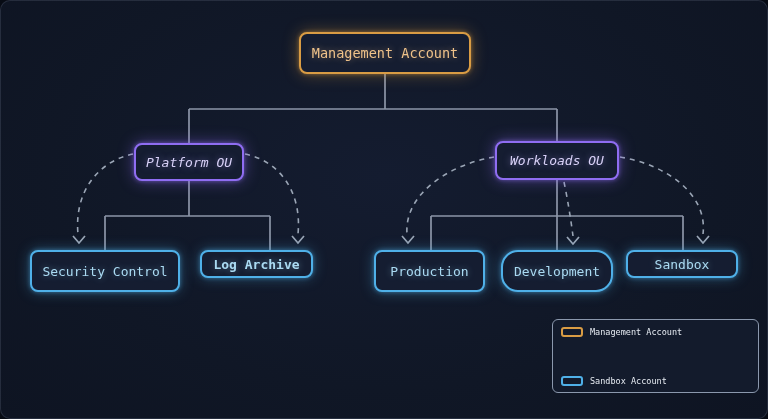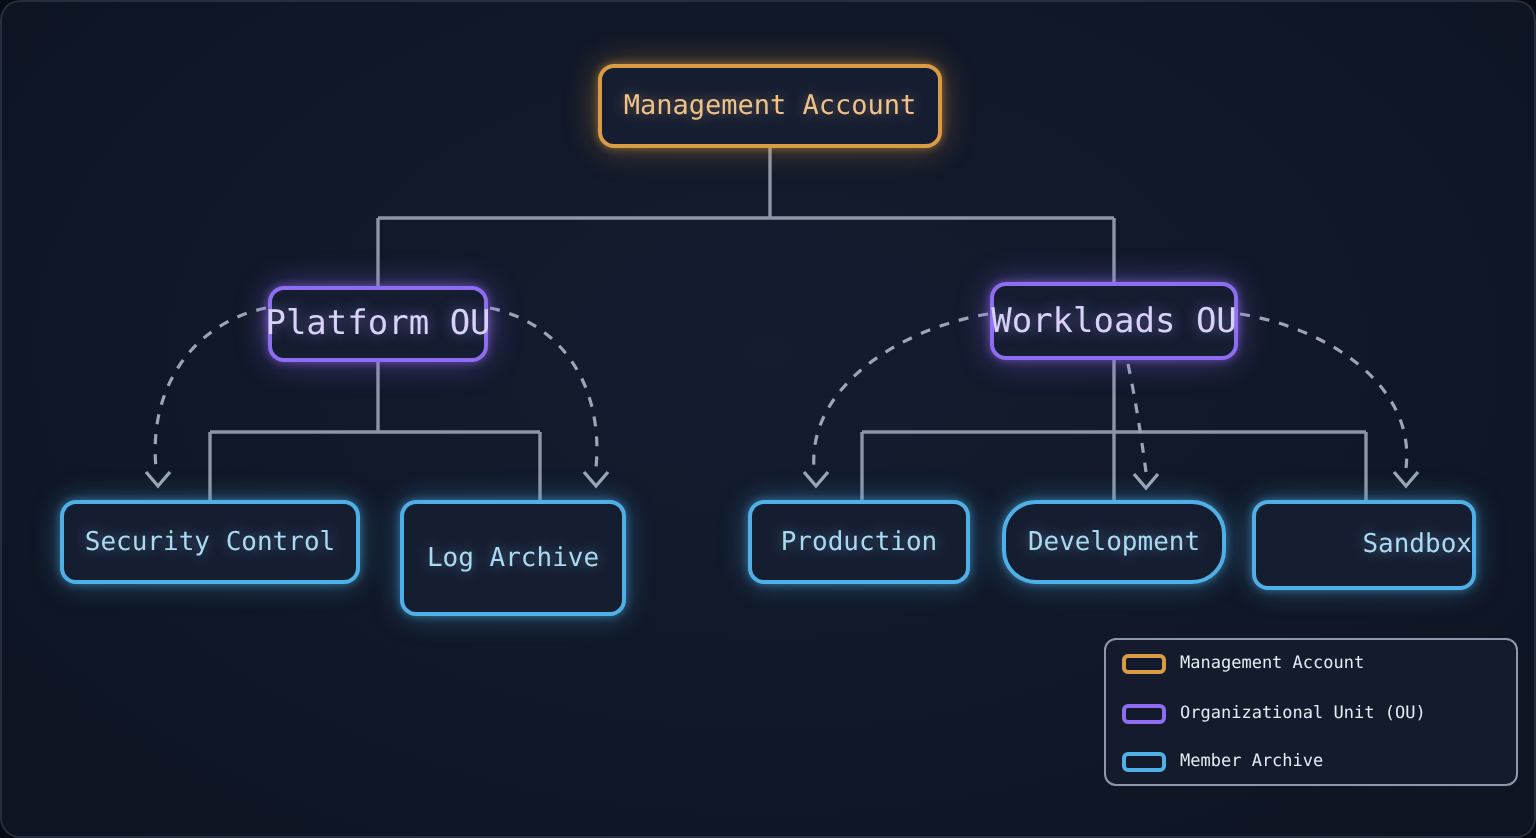--- a/index.html
+++ b/index.html
@@ -27,21 +27,21 @@
     border:2px solid #d99c44;
     box-shadow:0 0 16px rgba(226,158,62,0.38),0 0 4px rgba(226,158,62,0.5);
     color:#efc28a;
   }
   .node-mgmt span{text-shadow:0 0 7px rgba(239,194,138,0.45);font-size:13.5px;}
   .node-ou{
     border:2px solid #8f6df2;
     box-shadow:0 0 16px rgba(143,109,242,0.45),0 0 4px rgba(143,109,242,0.55);
     color:#d9d2f8;
   }
-  .node-ou span{text-shadow:0 0 7px rgba(180,160,255,0.5);font-size:17px;}
+  .node-ou span{text-shadow:0 0 7px rgba(180,160,255,0.5);font-size:13px;font-style:italic;}
   .node-member{
     border:2px solid #4fb0e8;
     box-shadow:0 0 14px rgba(79,176,232,0.38),0 0 4px rgba(79,176,232,0.5);
     color:#aadaf2;
   }
   .node-member span{text-shadow:0 0 7px rgba(150,215,245,0.45);font-size:13px;}
   .legend{
     position:absolute;left:551px;top:318px;width:207px;height:74px;
     box-sizing:border-box;
     border:1.5px solid #8b98ad;
@@ -113,44 +113,40 @@
   </div>
 
   <div class="node node-ou" style="left:494px;top:140px;width:124px;height:39px;">
     <span>Workloads OU</span>
   </div>
 
   <div class="node node-member" style="left:29px;top:249px;width:150px;height:42px;">
     <span>Security Control</span>
   </div>
 
-  <div class="node node-member" style="left:199px;top:249px;width:113px;height:58px;">
+  <div class="node node-member" style="left:199px;top:249px;width:113px;height:28px;font-weight:bold;">
     <span>Log Archive</span>
   </div>
 
   <div class="node node-member" style="left:373px;top:249px;width:111px;height:42px;">
     <span>Production</span>
   </div>
 
   <div class="node node-member" style="left:500px;top:249px;width:112px;height:42px;border-radius:17px;">
     <span>Development</span>
   </div>
 
-  <div class="node node-member" style="left:625px;top:249px;width:112px;height:45px;justify-content:flex-end;">
+  <div class="node node-member" style="left:625px;top:249px;width:112px;height:28px;">
     <span>Sandbox</span>
   </div>
 
   <div class="legend">
     <div class="legend-row">
       <div class="legend-swatch sw-mgmt"></div>
       <span class="legend-label">Management Account</span>
     </div>
     <div class="legend-row">
-      <div class="legend-swatch sw-ou"></div>
-      <span class="legend-label">Organizational Unit (OU)</span>
-    </div>
-    <div class="legend-row">
       <div class="legend-swatch sw-member"></div>
-      <span class="legend-label">Member Archive</span>
+      <span class="legend-label">Sandbox Account</span>
     </div>
   </div>
 
 </div>
 
 </body></html>

